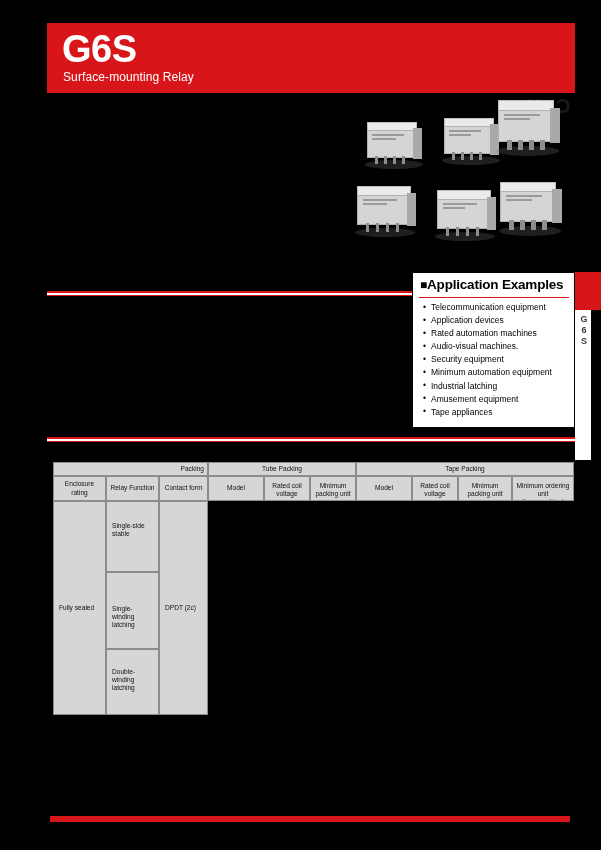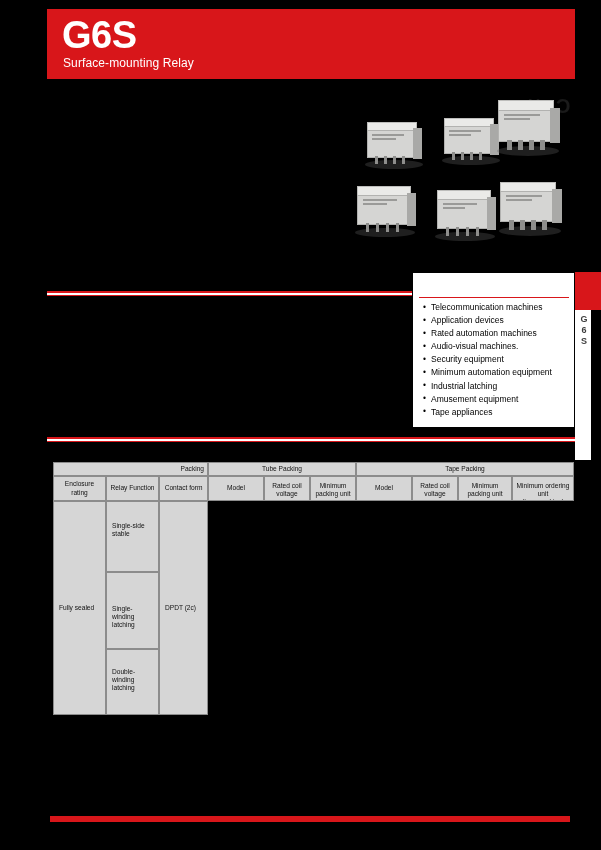--- a/index.html
+++ b/index.html
@@ -6,21 +6,21 @@
   html,body{margin:0;padding:0;background:#000;}
   body{
     width:601px;height:850px;position:relative;overflow:hidden;
     font-family:"Liberation Sans","DejaVu Sans",sans-serif;
     background:#000;color:#000;
   }
   .page{position:absolute;left:0;top:0;width:601px;height:850px;background:#000;}
 
   
   .banner{
-    position:absolute;left:47px;top:9px;width:528px;height:70px;
+    position:absolute;left:47px;top:23px;width:528px;height:70px;
     background:#d8161a;
   }
   .banner-title{
     position:absolute;left:15px;top:4px;
     font-size:38px;font-weight:bold;color:#ffffff;letter-spacing:-0.5px;
     line-height:44px;
   }
   .banner-sub{
     position:absolute;left:16px;top:47px;
     font-size:12px;color:#ffffff;font-weight:normal;letter-spacing:.1px;
@@ -219,23 +219,24 @@
       <div class="pin" style="left:47px;top:38px;height:10px;width:5px;"></div>
     </div>
   </div>
 
   <div class="rule rule-a">
     <div class="r1"></div>
       <div class="r2"></div>
   </div>
 
   <div class="appbox">
+    <div class="appbox-title"><span class="sq">■</span><span>Application Examples</span></div>
     <div class="appbox-underline"></div>
     <ul class="applist">
-      <li>Telecommunication machines</li>
+      <li>Telecommunication equipment</li>
       <li>Application devices</li>
       <li>Rated automation machines</li>
       <li>Audio-visual machines.</li>
       <li>Security equipment</li>
       <li>Minimum automation equipment</li>
       <li>Industrial latching</li>
       <li>Amusement equipment</li>
       <li>Tape appliances</li>
     </ul>
   </div>

